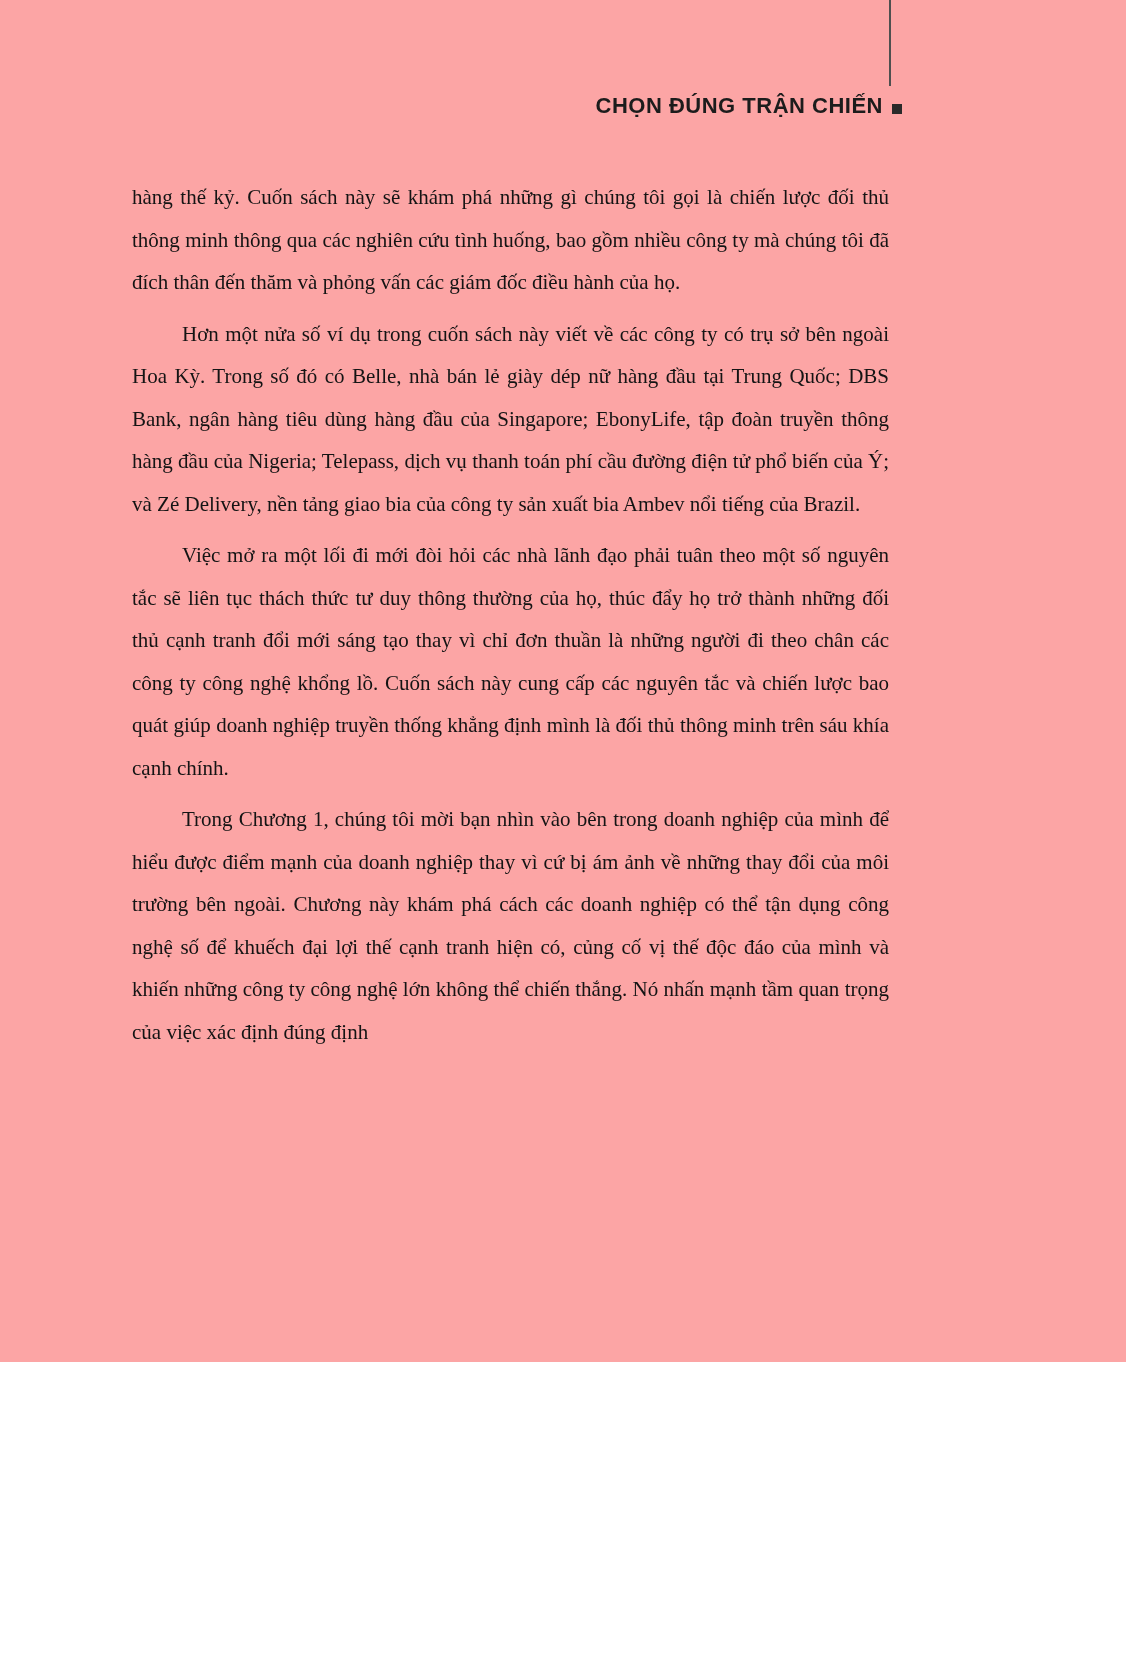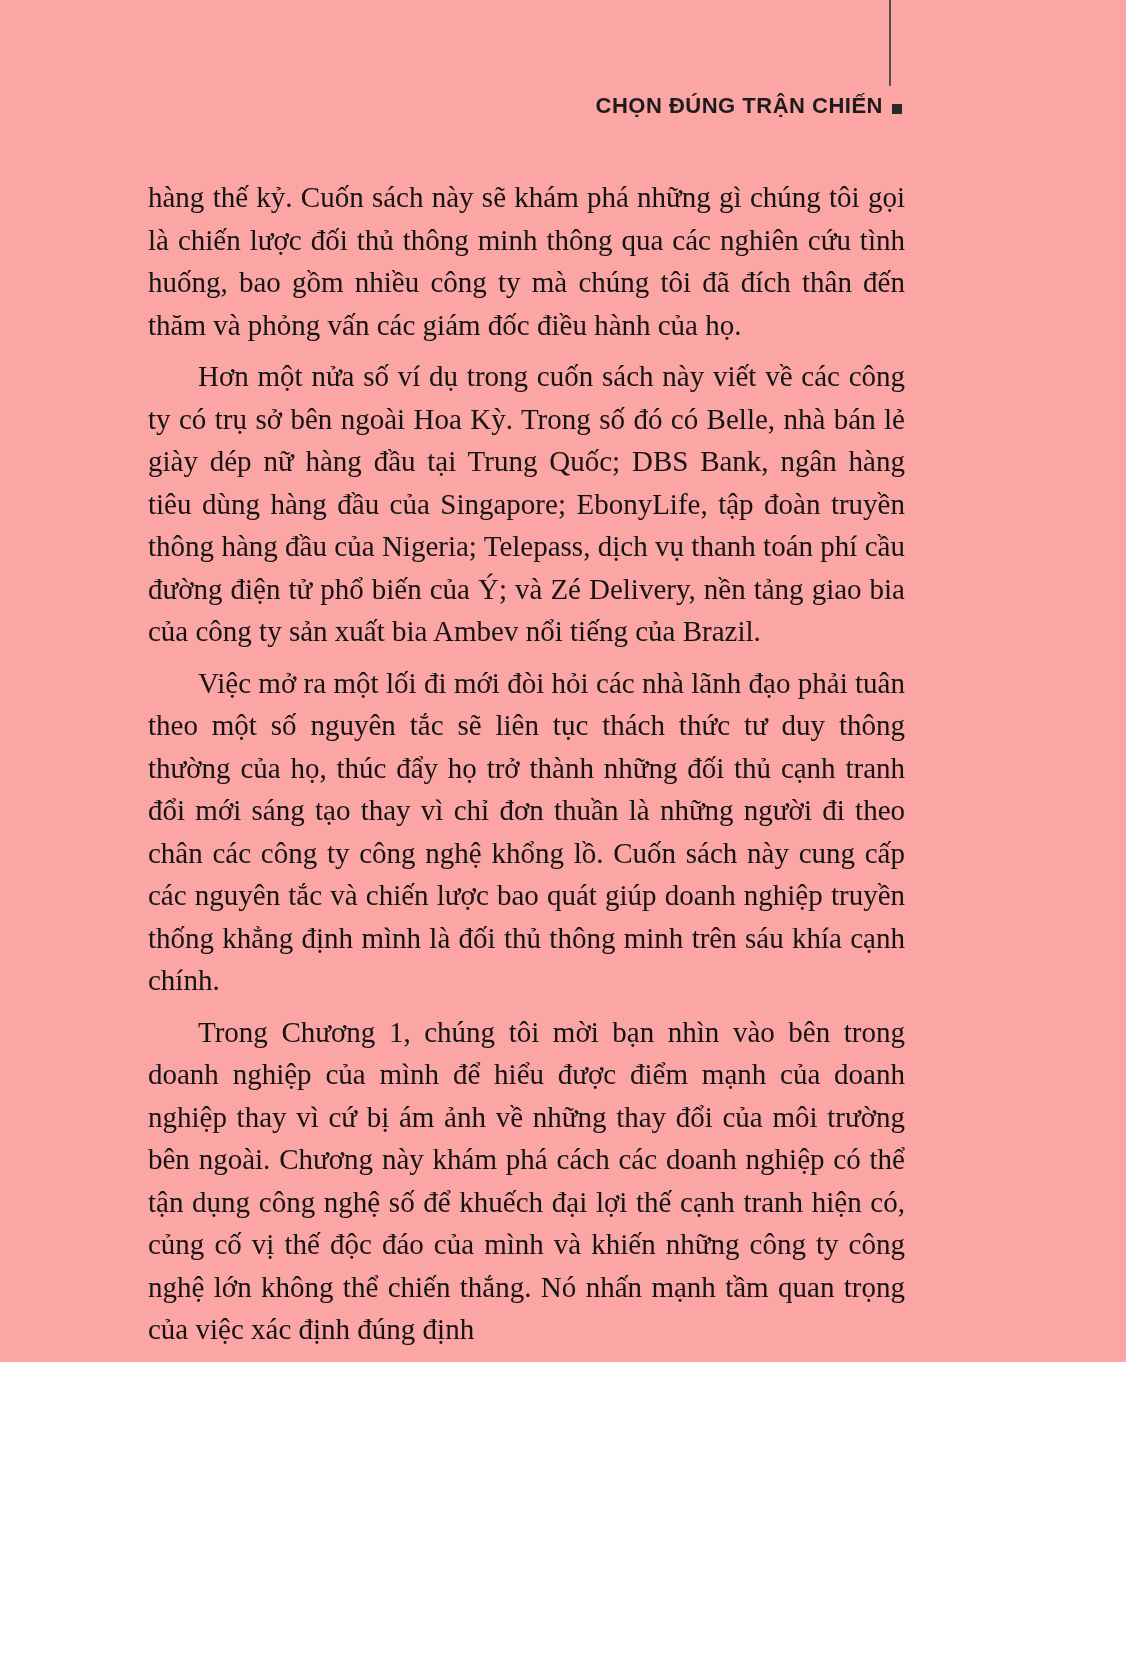--- a/index.html
+++ b/index.html
@@ -45,23 +45,23 @@
     width: 10px;
     height: 10px;
     background: #2a2a2a;
     margin-left: 9px;
     margin-top: 6px;
   }
   
   .page-body {
     position: absolute;
     top: 176px;
-    left: 148px;
+    left: 132px;
     width: 757px;
-    font-size: 29px;
+    font-size: 21px;
     line-height: 42.5px;
     text-align: justify;
   }
   .para {
     margin: 0 0 9px 0;
     text-indent: 50px;
   }
   .para.no-indent {
     text-indent: 0;
   }

